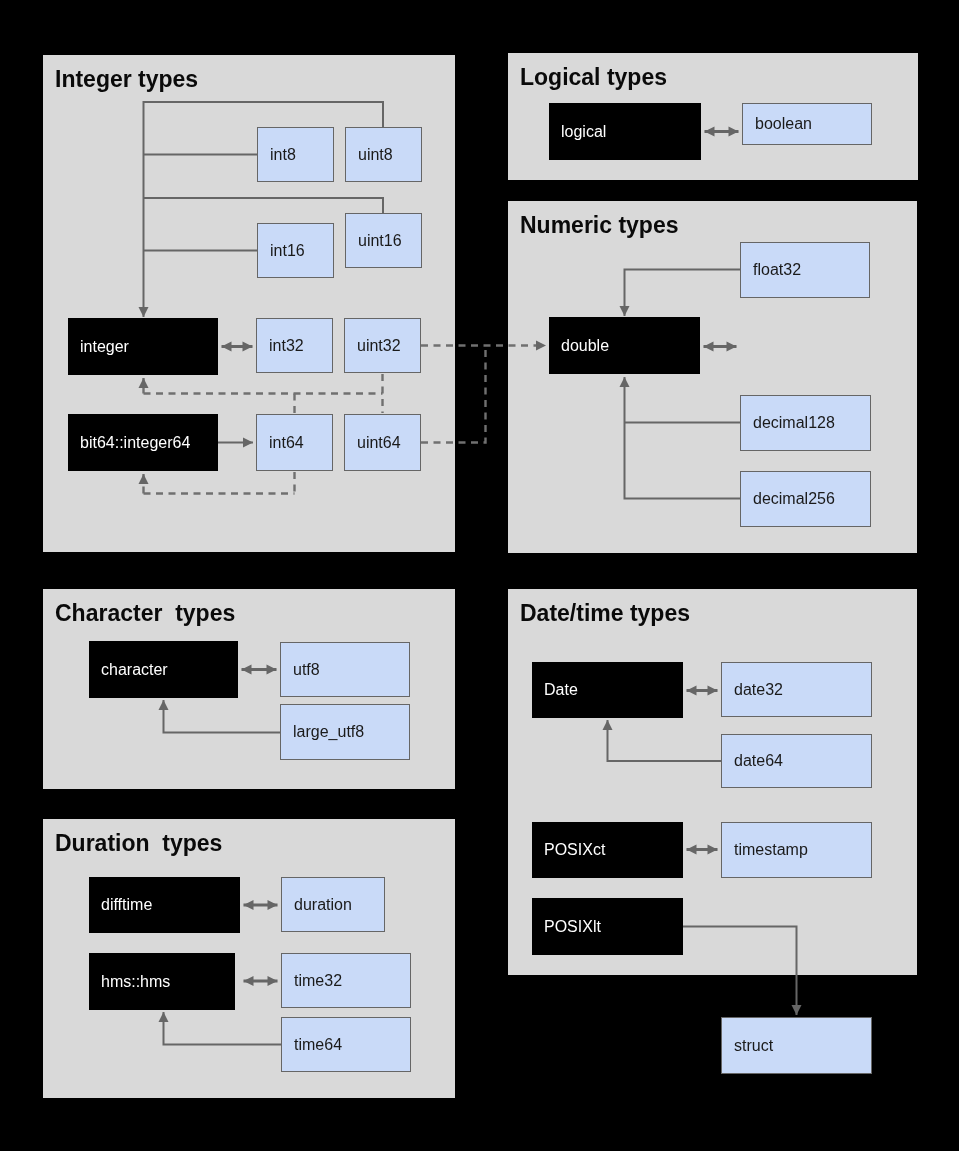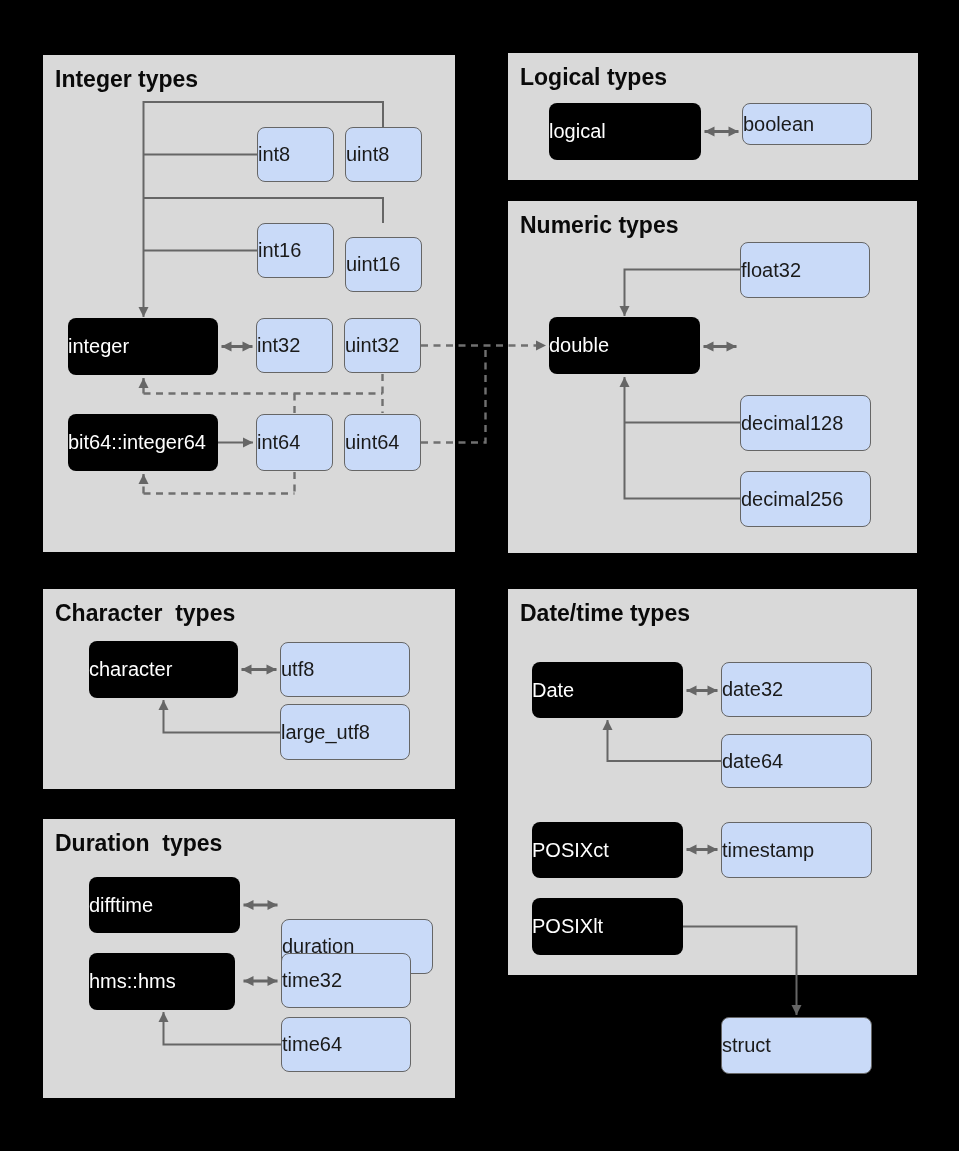--- a/index.html
+++ b/index.html
@@ -13,23 +13,22 @@
     position:absolute;background:var(--panel,#d9d9d9);z-index:1;
   }
   .panel-title{
     position:absolute;left:12px;top:11px;
     font-size:23px;font-weight:700;color:var(--title-text,#0a0a0a);
     white-space:pre;letter-spacing:0px;
   }
   .wires{position:absolute;left:0;top:0;z-index:2;}
   .node{
     position:absolute;z-index:3;display:flex;align-items:center;
-    font-size:20px;box-sizing:border-box;
+    font-size:16px;padding-left:12px;box-sizing:border-box;
     white-space:pre;
-    border-radius:8px;
   }
   .node.r{
     background:var(--r-type-fill,#000);color:var(--r-type-text,#fff);
   }
   .node.a{
     background:var(--arrow-type-fill,#c9daf8);color:#1a1a1a;
     border:1.5px solid var(--arrow-type-border,#666);
   }
   .wires path{fill:none;}
   .wires .c{stroke:var(--connector,#666);stroke-width:2;}
@@ -114,21 +113,21 @@
     <path class="c" d="M683,926.5 H796.5 V1015" marker-end="url(#ah)"></path>
 
     <path class="b" d="M243.5,905 H277.5" marker-start="url(#ah)" marker-end="url(#ah)"></path>
     <path class="b" d="M243.5,981 H277.5" marker-start="url(#ah)" marker-end="url(#ah)"></path>
     <path class="c" d="M281,1044.5 H163.5 V1012" marker-end="url(#ah)"></path>
   </svg>
 
   <div class="node a" style="left:257px;top:127px;width:77px;height:55px">int8</div>
   <div class="node a" style="left:345px;top:127px;width:77px;height:55px">uint8</div>
   <div class="node a" style="left:257px;top:223px;width:77px;height:55px">int16</div>
-  <div class="node a" style="left:345px;top:237px;width:77px;height:55px">uint16</div>
+  <div class="node a" style="left:345px;top:213px;width:77px;height:55px">uint16</div>
   <div class="node r" style="left:68px;top:318px;width:150px;height:57px">integer</div>
   <div class="node a" style="left:256px;top:318px;width:77px;height:55px">int32</div>
   <div class="node a" style="left:344px;top:318px;width:77px;height:55px">uint32</div>
   <div class="node r" style="left:68px;top:414px;width:150px;height:57px">bit64::integer64</div>
   <div class="node a" style="left:256px;top:414px;width:77px;height:57px">int64</div>
   <div class="node a" style="left:344px;top:414px;width:77px;height:57px">uint64</div>
 
   <div class="node r" style="left:549px;top:103px;width:152px;height:57px">logical</div>
   <div class="node a" style="left:742px;top:103px;width:130px;height:42px">boolean</div>
 
@@ -143,18 +142,18 @@
 
   <div class="node r" style="left:532px;top:662px;width:151px;height:56px">Date</div>
   <div class="node a" style="left:721px;top:662px;width:151px;height:55px">date32</div>
   <div class="node a" style="left:721px;top:734px;width:151px;height:54px">date64</div>
   <div class="node r" style="left:532px;top:822px;width:151px;height:56px">POSIXct</div>
   <div class="node a" style="left:721px;top:822px;width:151px;height:56px">timestamp</div>
   <div class="node r" style="left:532px;top:898px;width:151px;height:57px">POSIXlt</div>
   <div class="node a" style="left:721px;top:1017px;width:151px;height:57px">struct</div>
 
   <div class="node r" style="left:89px;top:877px;width:151px;height:56px">difftime</div>
-  <div class="node a" style="left:281px;top:919px;width:152px;height:55px">duration</div>
+  <div class="node a" style="left:281px;top:877px;width:104px;height:55px">duration</div>
   <div class="node r" style="left:89px;top:953px;width:146px;height:57px">hms::hms</div>
   <div class="node a" style="left:281px;top:953px;width:130px;height:55px">time32</div>
   <div class="node a" style="left:281px;top:1017px;width:130px;height:55px">time64</div>
 
 </div>
 
 </body></html>

